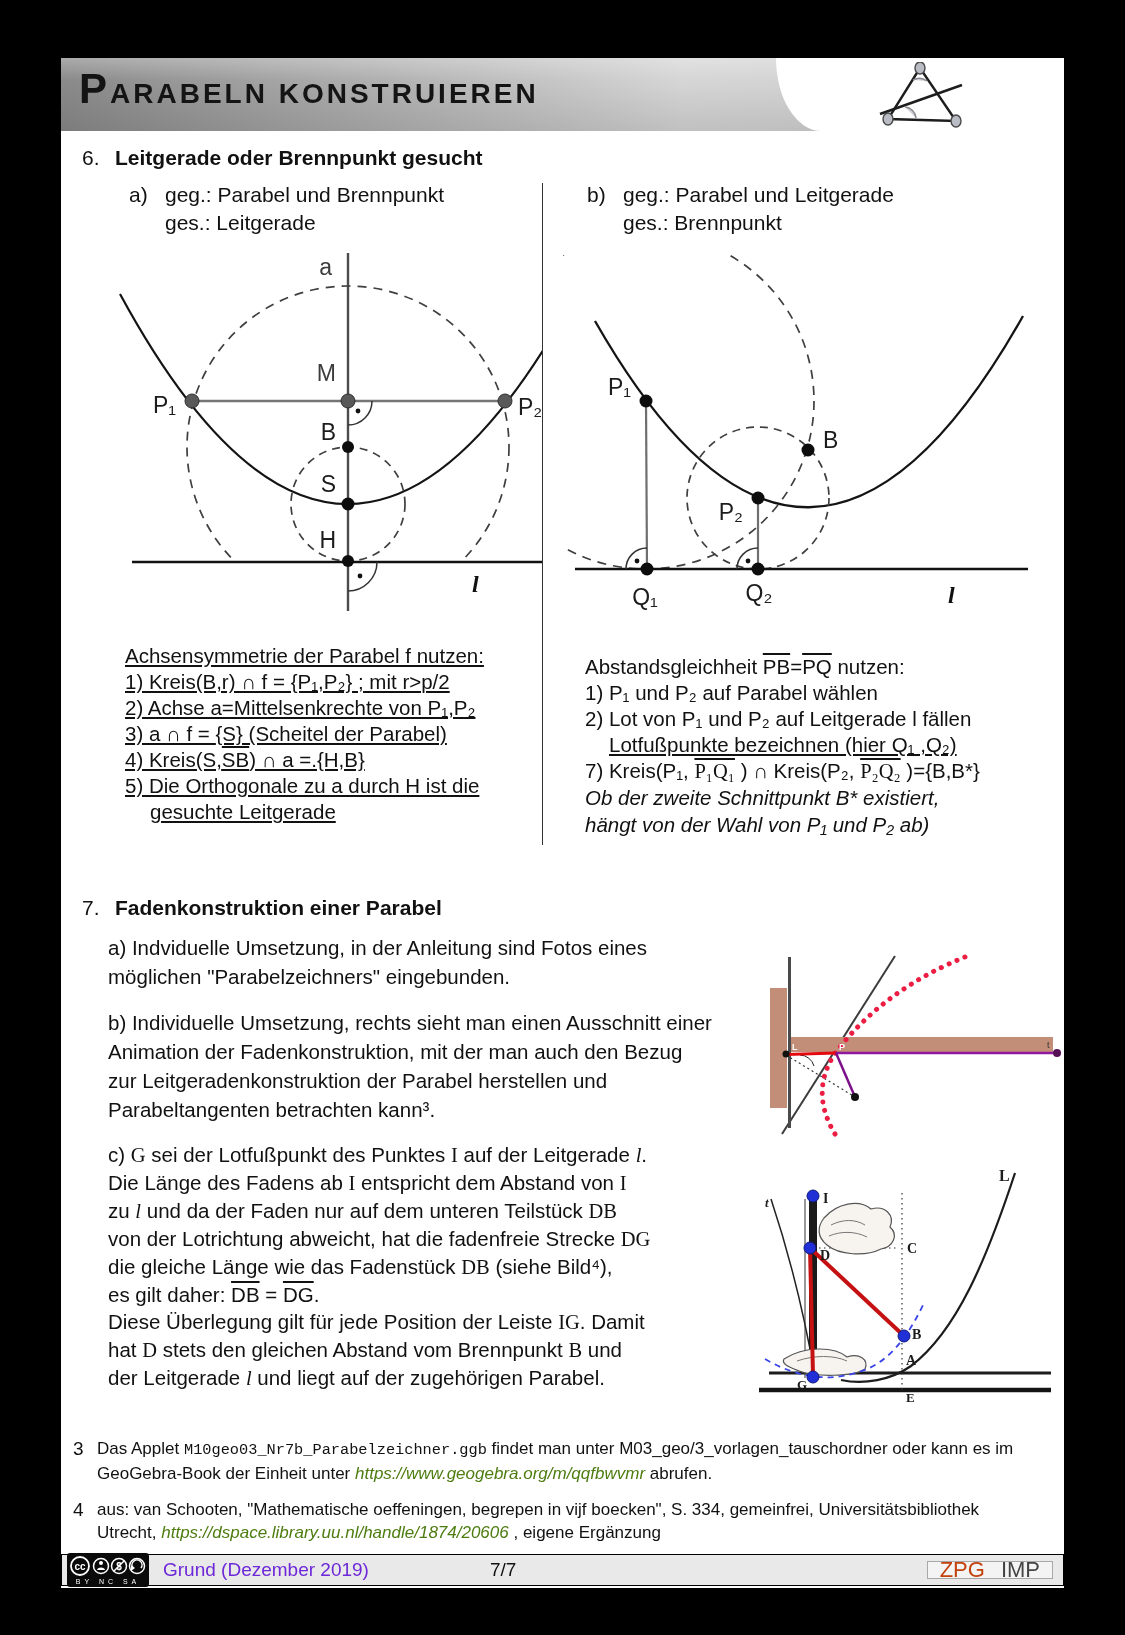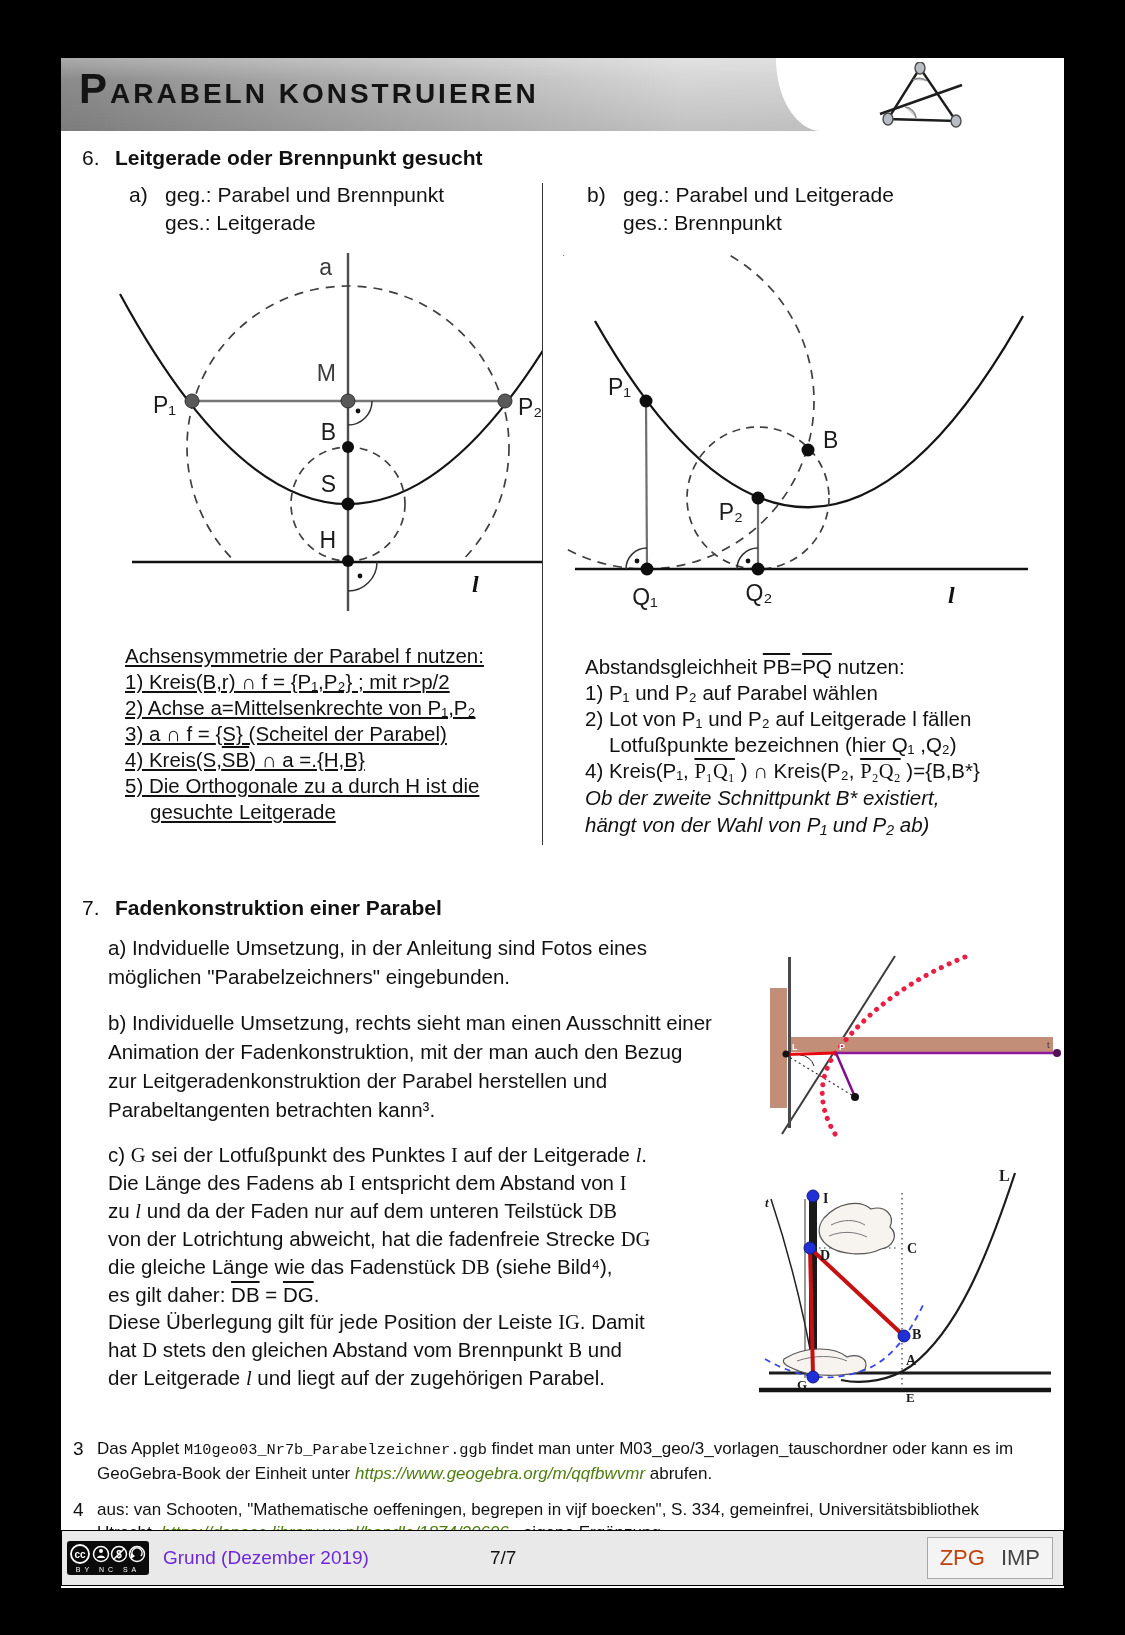--- a/index.html
+++ b/index.html
@@ -35,21 +35,21 @@
   .col-divider{width:1px;background:#333;height:662px;margin-top:2px;}
   .col-b{flex:1;padding-left:20px;}
   .given-block{display:flex;font-size:21px;line-height:28px;}
   .given-a{padding-left:48px;}
   .given-b{padding-left:24px;}
   .given-block .glabel{width:36px;}
   .steps{font-size:20.5px;line-height:26px;margin-top:30px;}
   .steps-a{padding-left:44px;margin-top:32px;text-decoration:underline;}
   .steps-b{padding-left:22px;}
   .step-indent-a{padding-left:25px;}
-  .step-indent-b{padding-left:24px;}
+  .step-indent-b{padding-left:24px;text-decoration:underline;}
   .note{font-style:italic;line-height:27px;}
 
   .diagram-a{margin:2px 0 0 29px;display:block;}
   .diagram-b{margin:2px 0 0 0;display:block;}
 
   
   .sec7-body{display:flex;margin-left:47px;}
   .sec7-text{width:604px;font-size:20.5px;line-height:29px;}
   .sec7-text p{margin:0 0 17px 0;}
   .c-line{white-space:nowrap;line-height:27px;}
@@ -65,21 +65,21 @@
   .mono{font-family:"Liberation Mono","DejaVu Sans Mono",monospace;font-size:0.9em;}
   .link{color:#4d7c0f;font-style:italic;}
 
   
   .footnotes{margin:34px 0 0 12px;font-size:17px;line-height:23px;width:968px;}
   .fn{display:flex;margin-bottom:13px;}
   .fn-num{width:24px;font-size:19px;flex:none;}
   .fn-text{flex:1;}
 
   
-  .footer{position:absolute;left:0;right:0;bottom:2px;height:56px;background:#e9e9e9;
+  .footer{position:absolute;left:0;right:0;bottom:2px;height:32px;background:#e9e9e9;
     border:1px solid #000;box-sizing:border-box;display:flex;align-items:center;}
   .cc-badge{margin-left:5px;flex:none;}
   .credit{margin-left:14px;font-size:19px;color:#6d28d9;}
   .pageno{position:absolute;left:428px;font-size:19px;color:#111;}
   .zpg-box{position:absolute;right:10px;top:6px;bottom:6px;border:1px solid #a8a8a8;background:#f4f4f4;
     display:flex;align-items:center;padding:0 12px;font-size:22px;}
   .zpg-l{color:#c2410c;}
   .zpg-r{color:#444;margin-left:16px;}
 
   svg text{font-family:"Liberation Sans","DejaVu Sans",sans-serif;}
@@ -221,21 +221,21 @@
         <text x="82" y="366" font-size="23" fill="#1c1c1c" text-anchor="middle">Q₁</text>
         <text x="196" y="362" font-size="23" fill="#1c1c1c" text-anchor="middle">Q₂</text>
         <text x="385" y="364" font-size="24" fill="#111" class="serif" font-style="italic" font-weight="bold">l</text>
       </svg>
 
       <div class="steps steps-b">
         <div><span>Abstandsgleichheit </span><span class="ov">PB</span><span>=</span><span class="ov">PQ</span><span> nutzen:</span></div>
         <div>1) P₁ und P₂ auf Parabel wählen</div>
         <div>2) Lot von P₁ und P₂ auf Leitgerade l fällen</div>
         <div class="step-indent-b">Lotfußpunkte bezeichnen (hier Q₁ ,Q₂)</div>
-        <div><span>4) Kreis(P₁, </span><span class="math ov">P₁Q₁</span><span> ) ∩ Kreis(P₂, </span><span class="math ov">P₂Q₂</span><span> )={B,B*}</span></div>
+        <div><span>7) Kreis(P₁, </span><span class="math ov">P₁Q₁</span><span> ) ∩ Kreis(P₂, </span><span class="math ov">P₂Q₂</span><span> )={B,B*}</span></div>
         <div class="note">Ob der zweite Schnittpunkt B* existiert,</div>
         <div class="note">hängt von der Wahl von P₁ und P₂ ab)</div>
       </div>
     </div>
   </div>
 
   <div class="sec-heading" id="sec7-heading">
     <span class="num">7.</span>
     <span class="txt">Fadenkonstruktion einer Parabel</span>
   </div>

